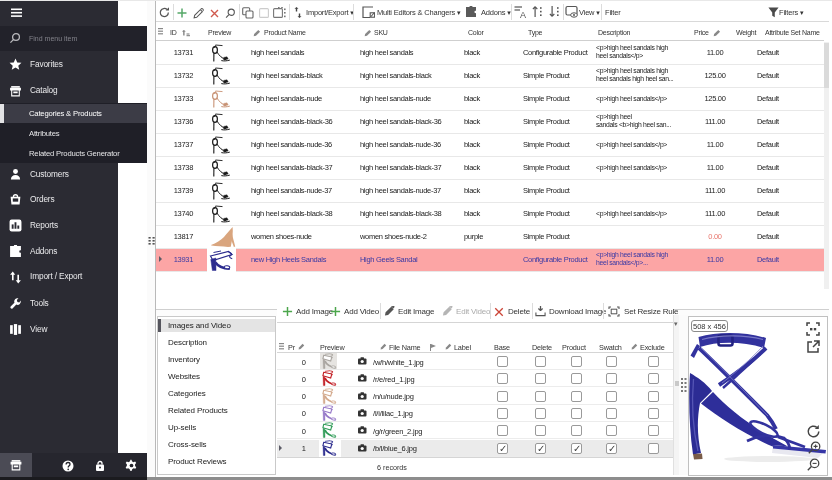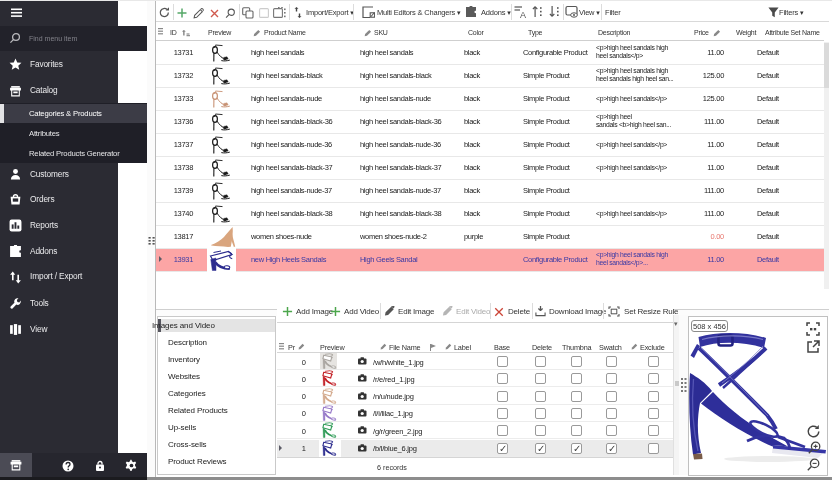--- a/index.html
+++ b/index.html
@@ -24,21 +24,21 @@
 #toolbar { left:156px; top:1px; width:673px; height:21px; background:#fff; border-bottom:1px solid #d9d9d9; }
 .tsep { position:absolute; top:3px; width:1px; height:16px; background:#dcdcdc; }
 .tlab { position:absolute; top:6.5px; font-size:7.5px; color:#333; white-space:nowrap; letter-spacing:-0.2px; }
 
 #ghead { left:156px; top:22px; width:668px; height:19px; background:#fff; border-bottom:1px solid #cfcfcf; }
 .hl { position:absolute; font-size:7px; color:#333; top:7px; white-space:nowrap; letter-spacing:-0.25px; }
 .grow { position:absolute; left:156px; width:668px; height:23px; border-bottom:1px solid #e8e8e8; background:#fff; }
 .grow div { position:absolute; font-size:7.5px; color:#222; top:5.5px; white-space:nowrap; letter-spacing:-0.3px; }
 .grow .desc { font-size:6.8px; top:2px; line-height:8px; color:#222; letter-spacing:-0.3px; }
 .grow .id { width:40px; text-align:right; left:-3px; }
-.grow .price { width:40px; text-align:right; left:528px; }
+.grow .price { width:40px; text-align:center; left:539px; }
 #scroll1 { left:824px; top:42px; width:5px; height:247px; background:#f0f0f0; }
 
 #tabs { left:157px; top:316px; width:119px; height:159px; background:#fff; border:1px solid #c9c9c9; }
 .tab { position:absolute; left:12px; font-size:8px; color:#222; white-space:nowrap; letter-spacing:-0.1px; }
 #tabsel { left:158px; top:319px; width:117px; height:13px; background:#e4e4e4; }
 #tabbar { left:158px; top:319px; width:3px; height:13px; background:#55555d; }
 #btool { left:277px; top:299px; width:396px; height:24px; background:#fff; border-bottom:1px solid #d5d5d5; }
 .btlab { position:absolute; top:7.5px; font-size:8px; color:#333; white-space:nowrap; letter-spacing:-0.2px; }
 #bhead { left:277px; top:339px; width:396px; height:14px; background:#fff; border-bottom:1px solid #d5d5d5; }
 .bh { position:absolute; font-size:7.3px; color:#333; top:3.5px; white-space:nowrap; letter-spacing:-0.2px; }
@@ -462,21 +462,21 @@
           <rect x="0" width="2" height="2.6"></rect>
           <rect x="4" width="2" height="2.6"></rect>
           <rect x="8" width="2" height="2.6"></rect>
           <rect x="12" width="2" height="2.6"></rect>
         </g>
       </svg>
   </div>
   <div class="abs" id="tabs"></div>
   <div class="abs" id="tabsel"></div>
   <div class="abs" id="tabbar"></div>
-  <div class="tab" style="left:152px;top:320.5px">Images and Video</div>
+  <div class="tab" style="left:168px;top:320.5px">Images and Video</div>
   <div class="tab" style="left:168px;top:337.5px">Description</div>
   <div class="tab" style="left:168px;top:354.5px">Inventory</div>
   <div class="tab" style="left:168px;top:371.5px">Websites</div>
   <div class="tab" style="left:168px;top:388.5px">Categories</div>
   <div class="tab" style="left:168px;top:405.5px">Related Products</div>
   <div class="tab" style="left:168px;top:422.5px">Up-sells</div>
   <div class="tab" style="left:168px;top:439.5px">Cross-sells</div>
   <div class="tab" style="left:168px;top:456.5px">Product Reviews</div>
 
   <div class="abs" id="btool">
@@ -536,21 +536,21 @@
     <div class="bh" style="left:112px">File Name</div>
     <svg class="abs" style="left:152px;top:5px" width="7" height="7" viewBox="0 0 7 7">
         <path fill="#888" d="M1 0h1v7H1zM2 0l5 2-5 2z"></path>
       </svg>
     <svg class="abs" style="left:168px;top:4px" width="7" height="7" viewBox="0 0 14 14">
         <path fill="#888" d="M9.2 1.6l3.2 3.2-7.2 7.2-4 .8.8-4z"></path>
       </svg>
     <div class="bh" style="left:177px">Label</div>
     <div class="bh" style="left:217px">Base</div>
     <div class="bh" style="left:255px">Delete</div>
-    <div class="bh" style="left:285px">Thumbna</div>
+    <div class="bh" style="left:285px">Product</div>
     <div class="bh" style="left:322px">Swatch</div>
     <svg class="abs" style="left:354px;top:4px" width="7" height="7" viewBox="0 0 14 14">
         <path fill="#888" d="M9.2 1.6l3.2 3.2-7.2 7.2-4 .8.8-4z"></path>
       </svg>
     <div class="bh" style="left:363px">Exclude</div>
   </div>
   <div class="brow" style="top:353px">
     <div class="num">0</div>
     <div class="abs" style="left:43px;top:0px;width:17px;height:16px;background:#e6e4e1"></div>
       <svg class="abs" style="left:45px;top:0px" width="15" height="16" viewBox="0 0 13 17.5" preserveAspectRatio="none">

